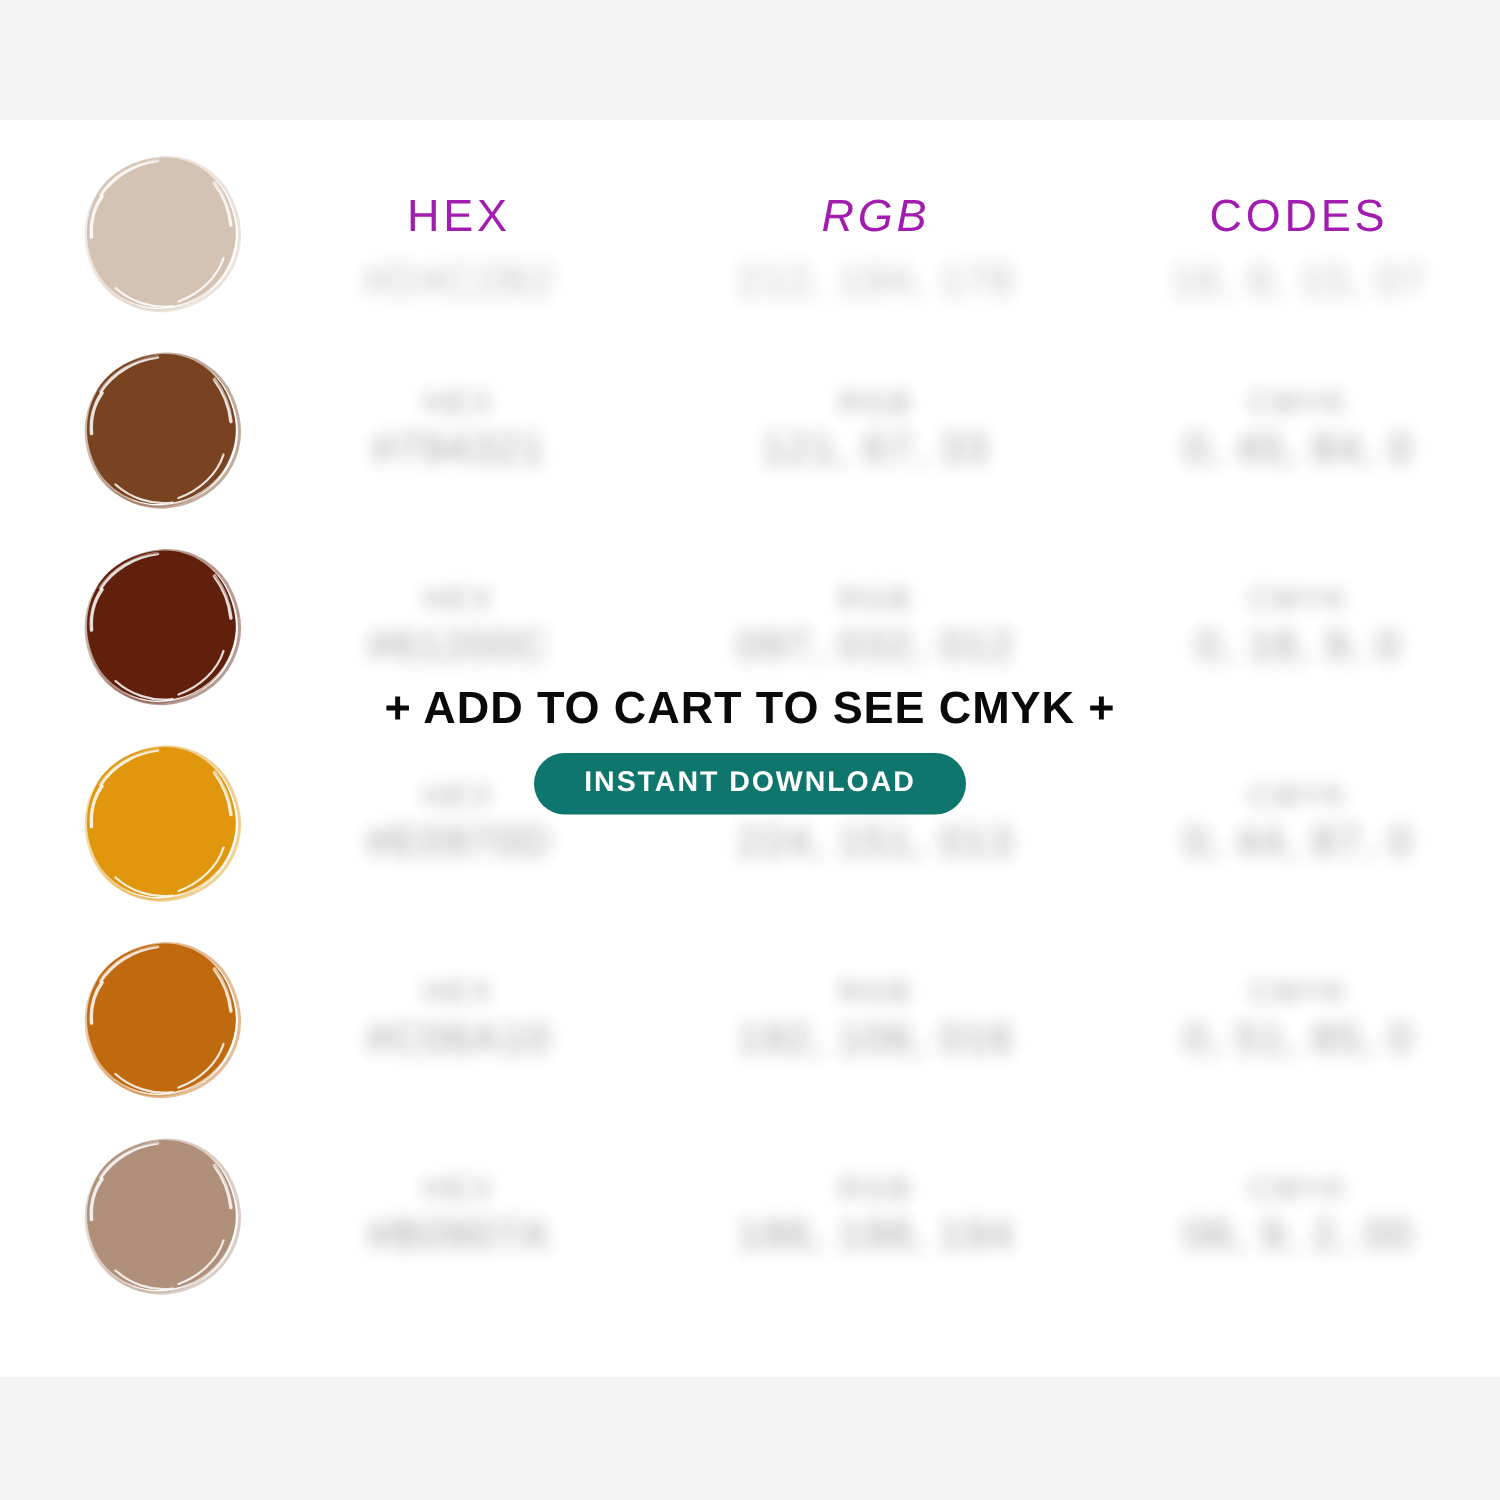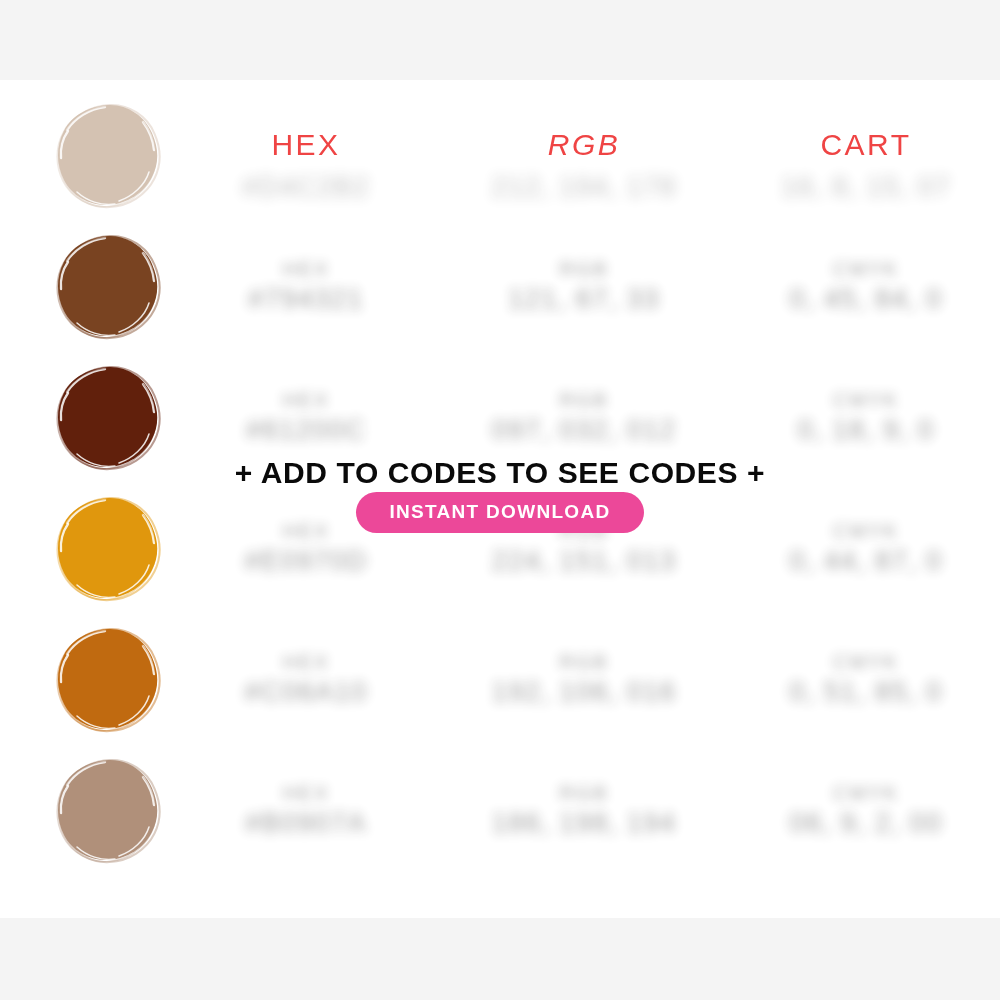--- a/index.html
+++ b/index.html
@@ -40,21 +40,21 @@
     top: 48px;
     width: 1000px;
     height: 40px;
   }
   .col-head {
     position: absolute;
     top: 0;
     font-size: 30px;
     letter-spacing: 2.5px;
     font-weight: 400;
-    color: #ef4444;
+    color: #a21caf;
     text-align: center;
     white-space: nowrap;
     transform: translateX(-50%);
     font-family: "Liberation Sans", sans-serif;
   }
   .col-head.c0 { left: 306px; }
   .col-head.c1 { left: 584px; font-style: italic; }
   .col-head.c2 { left: 866px; }
 
   
@@ -133,22 +133,22 @@
   .overlay-title {
     font-size: 30px;
     font-weight: 700;
     letter-spacing: .6px;
     color: #0a0a0a;
     line-height: 34px;
     white-space: nowrap;
   }
   .cta-btn {
     display: inline-block;
-    margin-top: 2px;
-    background: #ec4899;
+    margin-top: 12px;
+    background: #0f766e;
     color: #ffffff;
     font-size: 19px;
     font-weight: 700;
     letter-spacing: 1.3px;
     padding: 9px 34px 10px 34px;
     border-radius: 24px;
     line-height: 22px;
     border: none;
     cursor: pointer;
     font-family: "Liberation Sans", sans-serif;
@@ -157,21 +157,21 @@
 </head>
 <body>
 
 <div id="page">
 
   <div class="canvas">
 
     <div class="headers">
       <div class="col-head c0">HEX</div>
       <div class="col-head c1">RGB</div>
-      <div class="col-head c2">CART</div>
+      <div class="col-head c2">CODES</div>
     </div>
 
     <div id="rows">
         <div class="row first" style="top: 9px;">
           <div class="swatch-wrap">
             <svg viewBox="0 0 110 110">
               <defs>
                 <mask id="bm0">
                   <rect width="110" height="110" fill="#fff"></rect>
                   <path d="M14 30 C22 18 36 9 52 7" stroke="#000" stroke-width="2.4" fill="none" stroke-linecap="round" opacity="0.85"></path>
@@ -347,18 +347,18 @@
             <span class="cell-value">186, 198, 194</span>
           </div>
           <div class="cell c2">
             <span class="cell-label">CMYK</span>
             <span class="cell-value">06, 9, 2, 00</span>
           </div>
         </div>
       </div>
 
     <div class="overlay">
-      <div class="overlay-title">+ ADD TO CODES TO SEE CODES +</div>
+      <div class="overlay-title">+ ADD TO CART TO SEE CMYK +</div>
       <button class="cta-btn">INSTANT DOWNLOAD</button>
     </div>
 
   </div>
 </div>
 
 </body></html>

